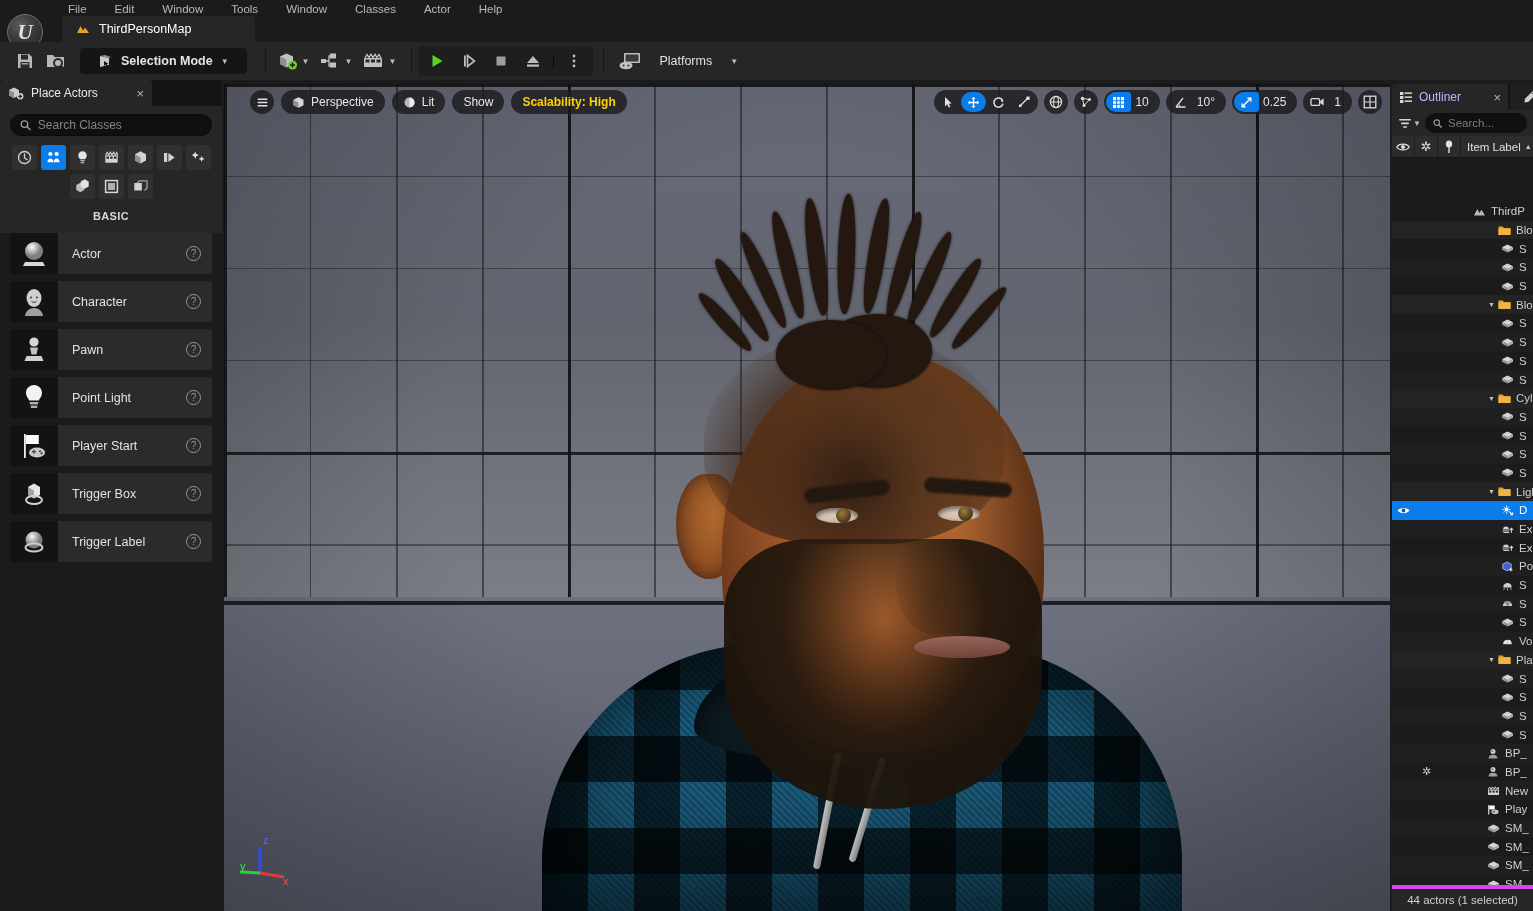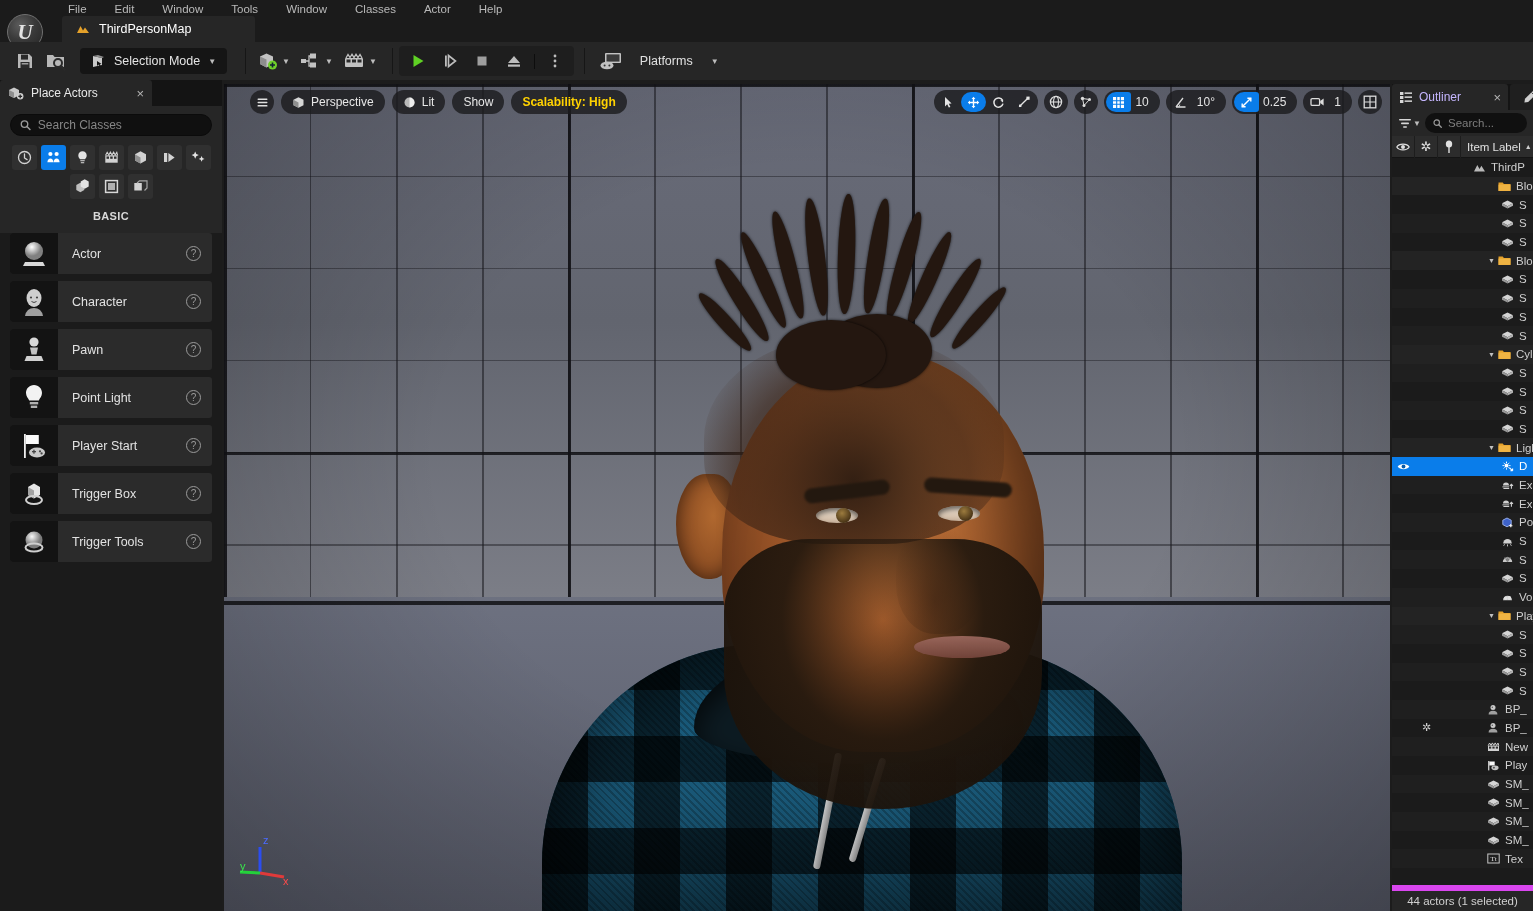--- a/index.html
+++ b/index.html
@@ -54,22 +54,23 @@
   }
   .tb-sep{ width:1px; height:26px; background:#161616; margin:0 6px; }
   .tbtn{
     height:30px; min-width:30px; display:flex; align-items:center;
     justify-content:center; gap:4px; border-radius:3px; cursor:pointer;
     padding:0 5px; color:#cfcfcf;
   }
   .tb-chev{ font-size:8px; color:#bdbdbd; }
   .modebtn{
     height:26px; background:#151515; border-radius:4px; display:flex;
-    align-items:center; gap:8px; padding:0 11px; cursor:pointer;
+    align-items:center; gap:8px; padding:0 18px; cursor:pointer;
     margin-left:8px;
+    font-weight:bold;
   }
   .modebtn .mlab{ font-size:12.5px; color:#e4e4e4; }
   .playgroup{
     height:30px; background:#1e1e1e; border-radius:4px; display:flex;
     align-items:center; padding:0 4px; gap:2px;
   }
   .pbtn{ width:30px; height:26px; display:flex; align-items:center; justify-content:center; border-radius:3px; cursor:pointer;}
   .platbtn{ height:30px; display:flex; align-items:center; gap:18px; padding:0 9px; cursor:pointer; border-radius:3px;}
   .platbtn .plab{ font-size:12.5px; color:#e0e0e0;}
 
@@ -293,37 +294,37 @@
     border-bottom:1px solid #141414;
   }
   .ol-hcell{
     width:23px; height:22px; display:flex; align-items:center; justify-content:center;
     border-right:1px solid #1d1d1d;
   }
   .ol-hlabel{
     flex:1; display:flex; align-items:center; gap:4px; padding-left:6px;
     font-size:11.5px; color:#e0e0e0;
   }
-  .ol-tree{ position:relative; }
+  .ol-tree{ position:relative;margin-top:44px; }
   .olrow{
     height:18.7px; display:flex; align-items:center; position:relative;
     font-size:11.5px; color:#cfcfcf; cursor:pointer; white-space:nowrap;
   }
   .olrow.alt{ background:#1f1f1f; }
   .olrow.folder{ background:#232323; }
   .olrow.sel{ background:#0a7dea; color:#fff; }
   .ol-eye{ width:23px; display:flex; justify-content:center; flex:none; }
   .ol-star{ width:23px; display:flex; justify-content:center; flex:none; font-size:11px;}
   .ol-indent{ flex:none; }
   .ol-ico{ width:15px; flex:none; display:flex; justify-content:center; }
   .ol-txt{ margin-left:4px; overflow:hidden; }
   .ol-status{
     position:absolute; left:0; bottom:0; width:141px; height:26px;
     background:#262626; display:flex; align-items:center; justify-content:center;
-    font-size:11.5px; color:#d0d0d0; border-top:6px solid #d946ef;
+    font-size:11.5px; color:#d0d0d0; border-top:4px solid #d946ef;
   }
 </style>
 </head>
 <body>
 
 <div id="app">
 
   <div class="menubar">
     <div class="mi">File</div>
     <div class="mi">Edit</div>
@@ -641,21 +642,21 @@
               <defs>
                 <radialGradient id="gS" cx="38%" cy="30%">
                   <stop offset="0" stop-color="#f7f7f7"></stop>
                   <stop offset="1" stop-color="#7c7c7c"></stop>
                 </radialGradient>
               </defs>
               <circle cx="17" cy="13" r="8.5" fill="url(#gS)"></circle>
               <ellipse cx="17" cy="20.5" rx="8.5" ry="4" fill="none" stroke="#cecece" stroke-width="2"></ellipse>
             </svg>
         </div>
-        <span class="actorname">Trigger Tools</span>
+        <span class="actorname">Trigger Label</span>
         <span class="helpicon">?</span>
       </div>
     </div>
   </div>
 
   <div class="viewport">
     <div class="vp-scene">
       <div class="vp-wall"></div>
       <div class="vp-gridwall"></div>
       <div class="vp-gridwall2"></div>

